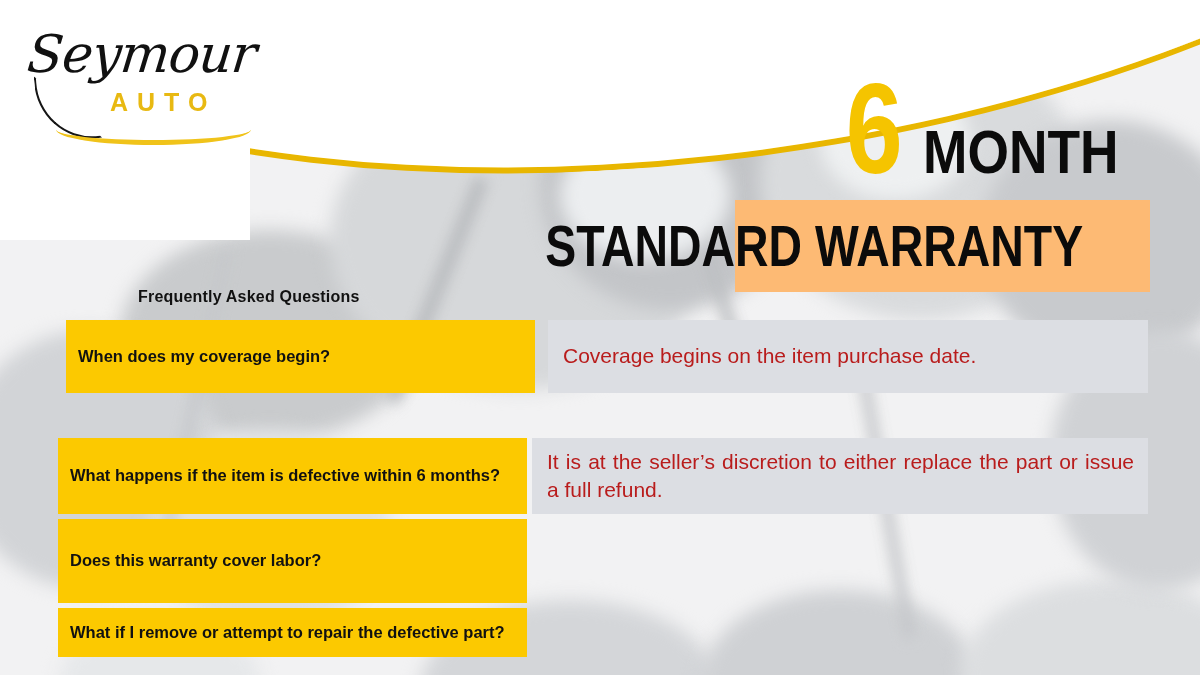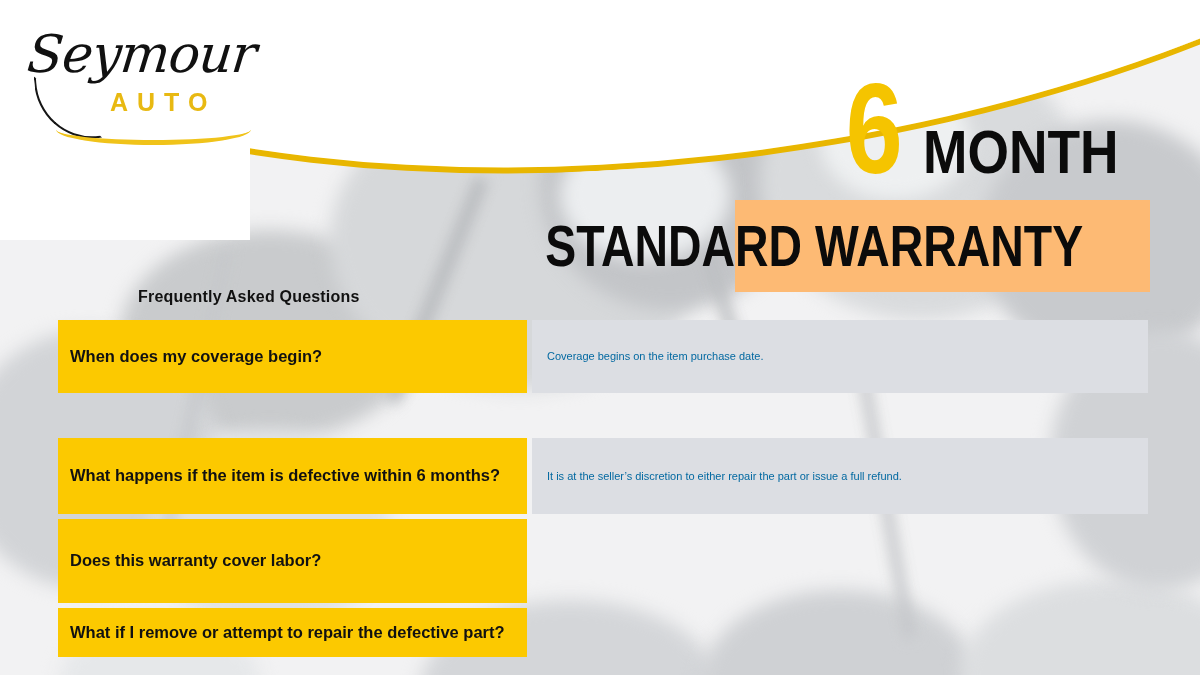--- a/index.html
+++ b/index.html
@@ -238,28 +238,28 @@
     flex: 1 1 auto;
     background: #dcdee3;
     padding: 14px 14px 14px 15px;
     box-sizing: border-box;
     display: flex;
     align-items: center;
   }
   .faq-a span {
     font-family: "Liberation Sans", sans-serif;
     font-weight: 400;
-    font-size: 11px;
-    color: #0369a1;
+    font-size: 21px;
+    color: #b91c1c;
     line-height: 1.34;
     text-align: justify;
     display: block;
     width: 100%;
   }
-  .r1 .faq-q, .r1 .faq-a { height: 73px; }
+  .r1 .faq-q, .r1 .faq-a { height: 73px; margin-left: 8px; }
   .r2 .faq-q, .r2 .faq-a { height: 76px; margin-top: 40px; }
   .r3 .faq-q, .r3 .faq-a { height: 84px; }
   .r4 .faq-q, .r4 .faq-a { height: 49px; }
 </style>
 </head>
 <body>
 
 <div id="slide">
 
   <div class="bg-photo">
@@ -315,21 +315,21 @@
         </div>
       <div class="faq-a">
           <span>Coverage begins on the item purchase date.</span>
         </div>
     </div>
     <div class="faq-row r2">
       <div class="faq-q">
           <span>What happens if the item is defective within 6 months?</span>
         </div>
       <div class="faq-a">
-          <span>It is at the seller’s discretion to either repair the part or issue a full refund.</span>
+          <span>It is at the seller’s discretion to either replace the part or issue a full refund.</span>
         </div>
     </div>
     <div class="faq-row r3">
       <div class="faq-q">
           <span>Does this warranty cover labor?</span>
         </div>
     </div>
     <div class="faq-row r4">
       <div class="faq-q">
           <span>What if I remove or attempt to repair the defective part?</span>

